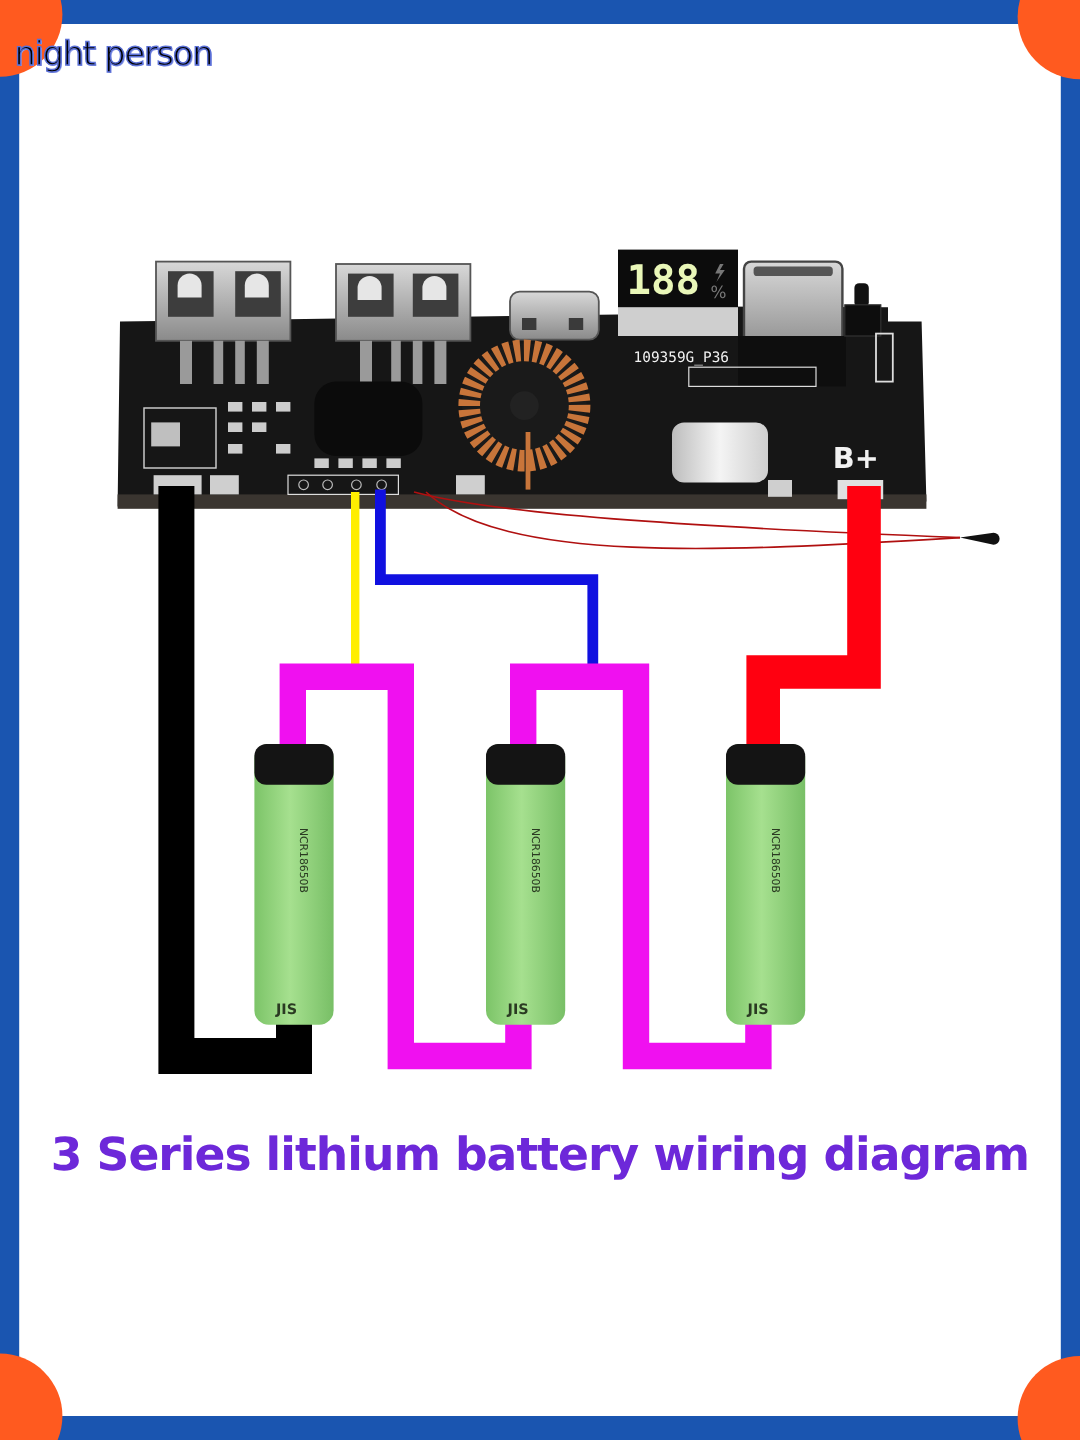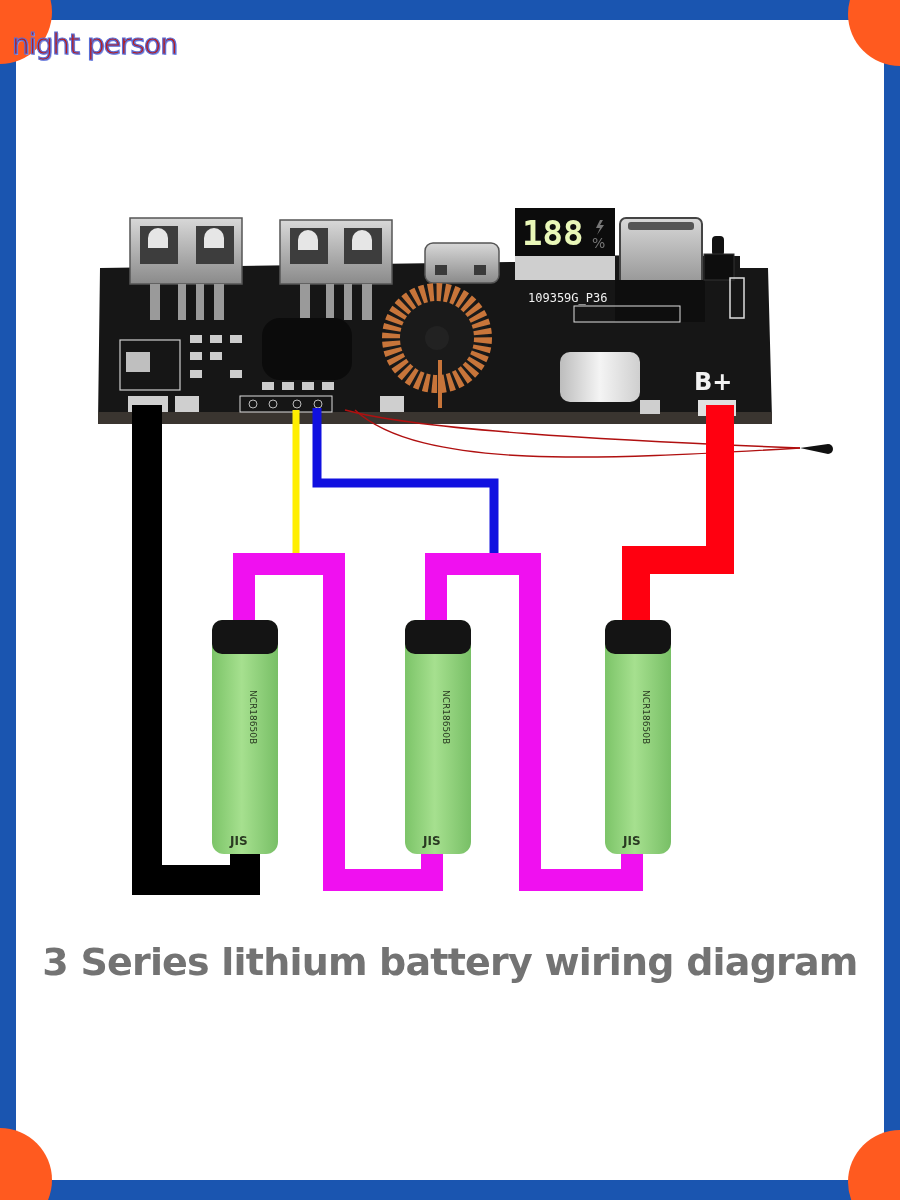--- a/index.html
+++ b/index.html
@@ -1,21 +1,21 @@
 <!DOCTYPE html>
 <html><head>
 <meta charset="utf-8">
 <style>
   html, body { margin: 0; padding: 0; }
   body { width: 900px; height: 1200px; position: relative; overflow: hidden; background: #ffffff; font-family: "DejaVu Sans", sans-serif; }
   .frame { position: absolute; background: #1a55b0; }
   .corner { position: absolute; width: 104px; height: 104px; border-radius: 50%; background: #ff5a1f; }
-  .watermark { position: absolute; left: 12px; top: 28px; font-family: "DejaVu Sans", sans-serif; font-size: 28px; letter-spacing: -1px; color: #b91c1c; -webkit-text-stroke: 1.2px #5a6fd6; text-shadow: 1px 1px 0 #9aa6ea; z-index: 5; }
+  .watermark { position: absolute; left: 12px; top: 28px; font-family: "DejaVu Sans", sans-serif; font-size: 28px; letter-spacing: -1px; color: #000000; -webkit-text-stroke: 1.2px #5a6fd6; text-shadow: 1px 1px 0 #9aa6ea; z-index: 5; }
   svg.diagram { position: absolute; left: 0; top: 0; }
-  .title { position: absolute; left: 0; width: 900px; top: 940px; text-align: center; font-family: "DejaVu Sans", sans-serif; font-weight: bold; font-size: 38px; letter-spacing: -0.8px; color: #737373; }
+  .title { position: absolute; left: 0; width: 900px; top: 940px; text-align: center; font-family: "DejaVu Sans", sans-serif; font-weight: bold; font-size: 38px; letter-spacing: -0.8px; color: #6d28d9; }
   .pcb-label { font-family: "DejaVu Sans Mono", monospace; }
 </style>
 </head>
 <body>
 
 <div class="frame" style="left:0;top:0;width:900px;height:20px;"></div>
 <div class="frame" style="left:0;top:1180px;width:900px;height:20px;"></div>
 <div class="frame" style="left:0;top:0;width:16px;height:1200px;"></div>
 <div class="frame" style="left:884px;top:0;width:16px;height:1200px;"></div>
 <div class="corner" style="left:-52px;top:-40px;"></div>

